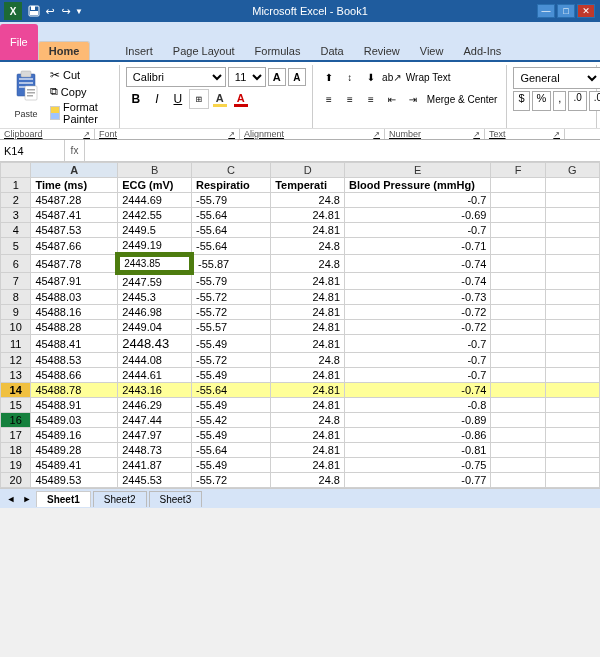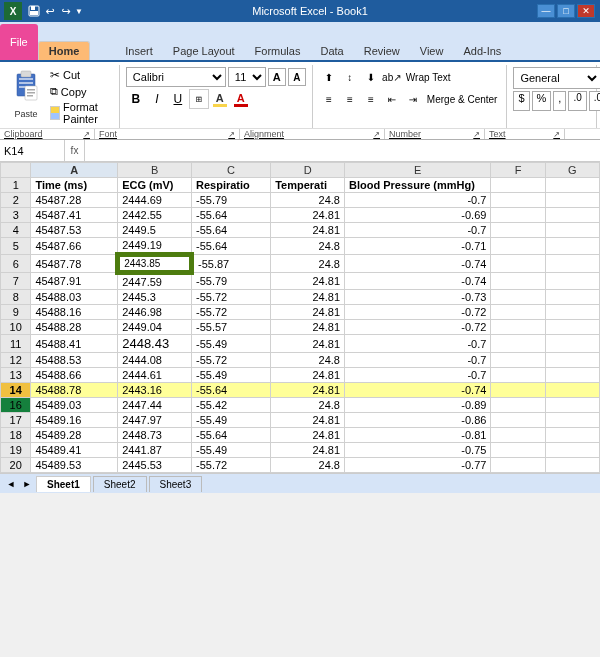--- a/index.html
+++ b/index.html
@@ -344,20 +344,30 @@
     <td style="background:#f0c040;text-align:center;font-size:11px;border:1px solid #d0d0d0;font-weight:bold">14</td>
     <td style="border:1px solid #d0d0d0;font-size:11px;background:#ffff99;">45488.78</td>
     <td style="border:1px solid #d0d0d0;font-size:11px;background:#ffff99;">2443.16</td>
     <td style="border:1px solid #d0d0d0;font-size:11px;background:#ffff99;">-55.64</td>
     <td style="border:1px solid #d0d0d0;font-size:11px;text-align:right;background:#ffff99;">24.81</td>
     <td style="border:1px solid #d0d0d0;font-size:11px;text-align:right;background:#ffff99;">-0.74</td>
     <td style="border:1px solid #d0d0d0;font-size:11px;background:#ffff99;"></td>
     <td style="border:1px solid #d0d0d0;font-size:11px;background:#ffff99;"></td>
   </tr>
           <tr>
+    <td style="background:#e8e8e8;text-align:center;font-size:11px;border:1px solid #d0d0d0;font-weight:normal">15</td>
+    <td style="border:1px solid #d0d0d0;font-size:11px;">45488.91</td>
+    <td style="border:1px solid #d0d0d0;font-size:11px;">2446.29</td>
+    <td style="border:1px solid #d0d0d0;font-size:11px;">-55.49</td>
+    <td style="border:1px solid #d0d0d0;font-size:11px;text-align:right;">24.81</td>
+    <td style="border:1px solid #d0d0d0;font-size:11px;text-align:right;">-0.8</td>
+    <td style="border:1px solid #d0d0d0;font-size:11px;"></td>
+    <td style="border:1px solid #d0d0d0;font-size:11px;"></td>
+  </tr>
+          <tr>
     <td style="background:#15803d;text-align:center;font-size:11px;border:1px solid #d0d0d0;font-weight:normal">16</td>
     <td style="border:1px solid #d0d0d0;font-size:11px;">45489.03</td>
     <td style="border:1px solid #d0d0d0;font-size:11px;">2447.44</td>
     <td style="border:1px solid #d0d0d0;font-size:11px;">-55.42</td>
     <td style="border:1px solid #d0d0d0;font-size:11px;text-align:right;">24.8</td>
     <td style="border:1px solid #d0d0d0;font-size:11px;text-align:right;">-0.89</td>
     <td style="border:1px solid #d0d0d0;font-size:11px;"></td>
     <td style="border:1px solid #d0d0d0;font-size:11px;"></td>
   </tr>
           <tr>

